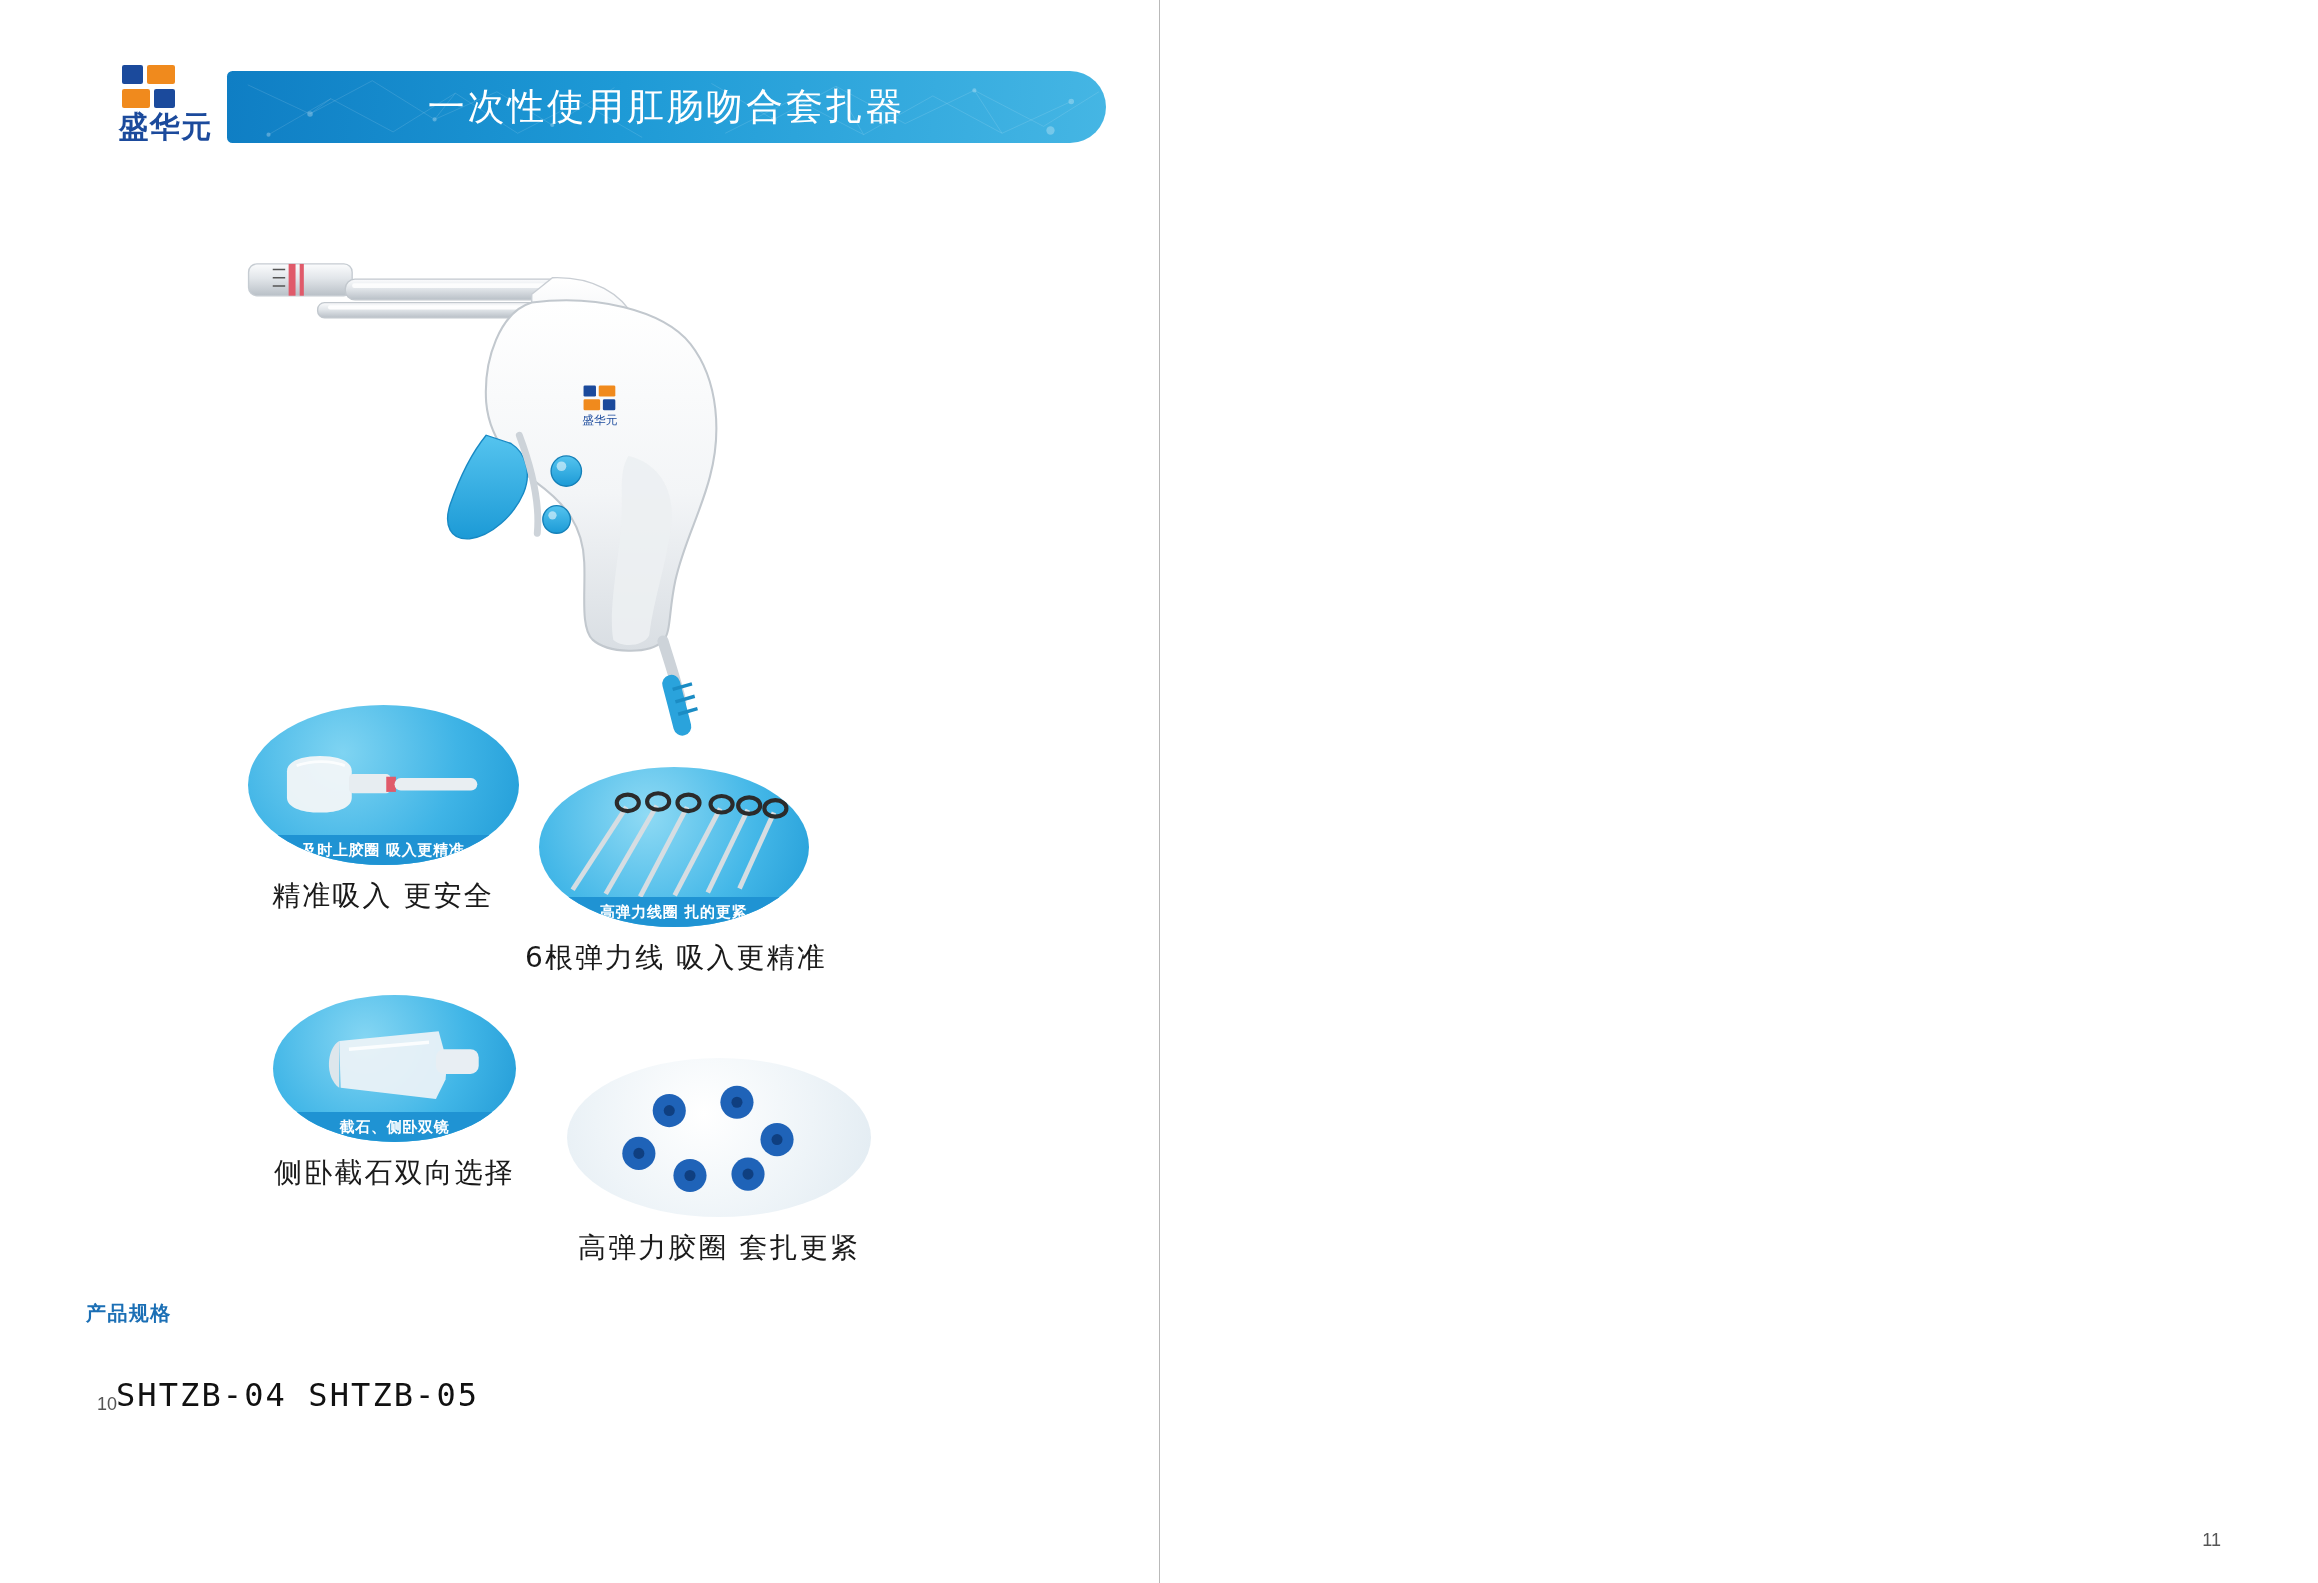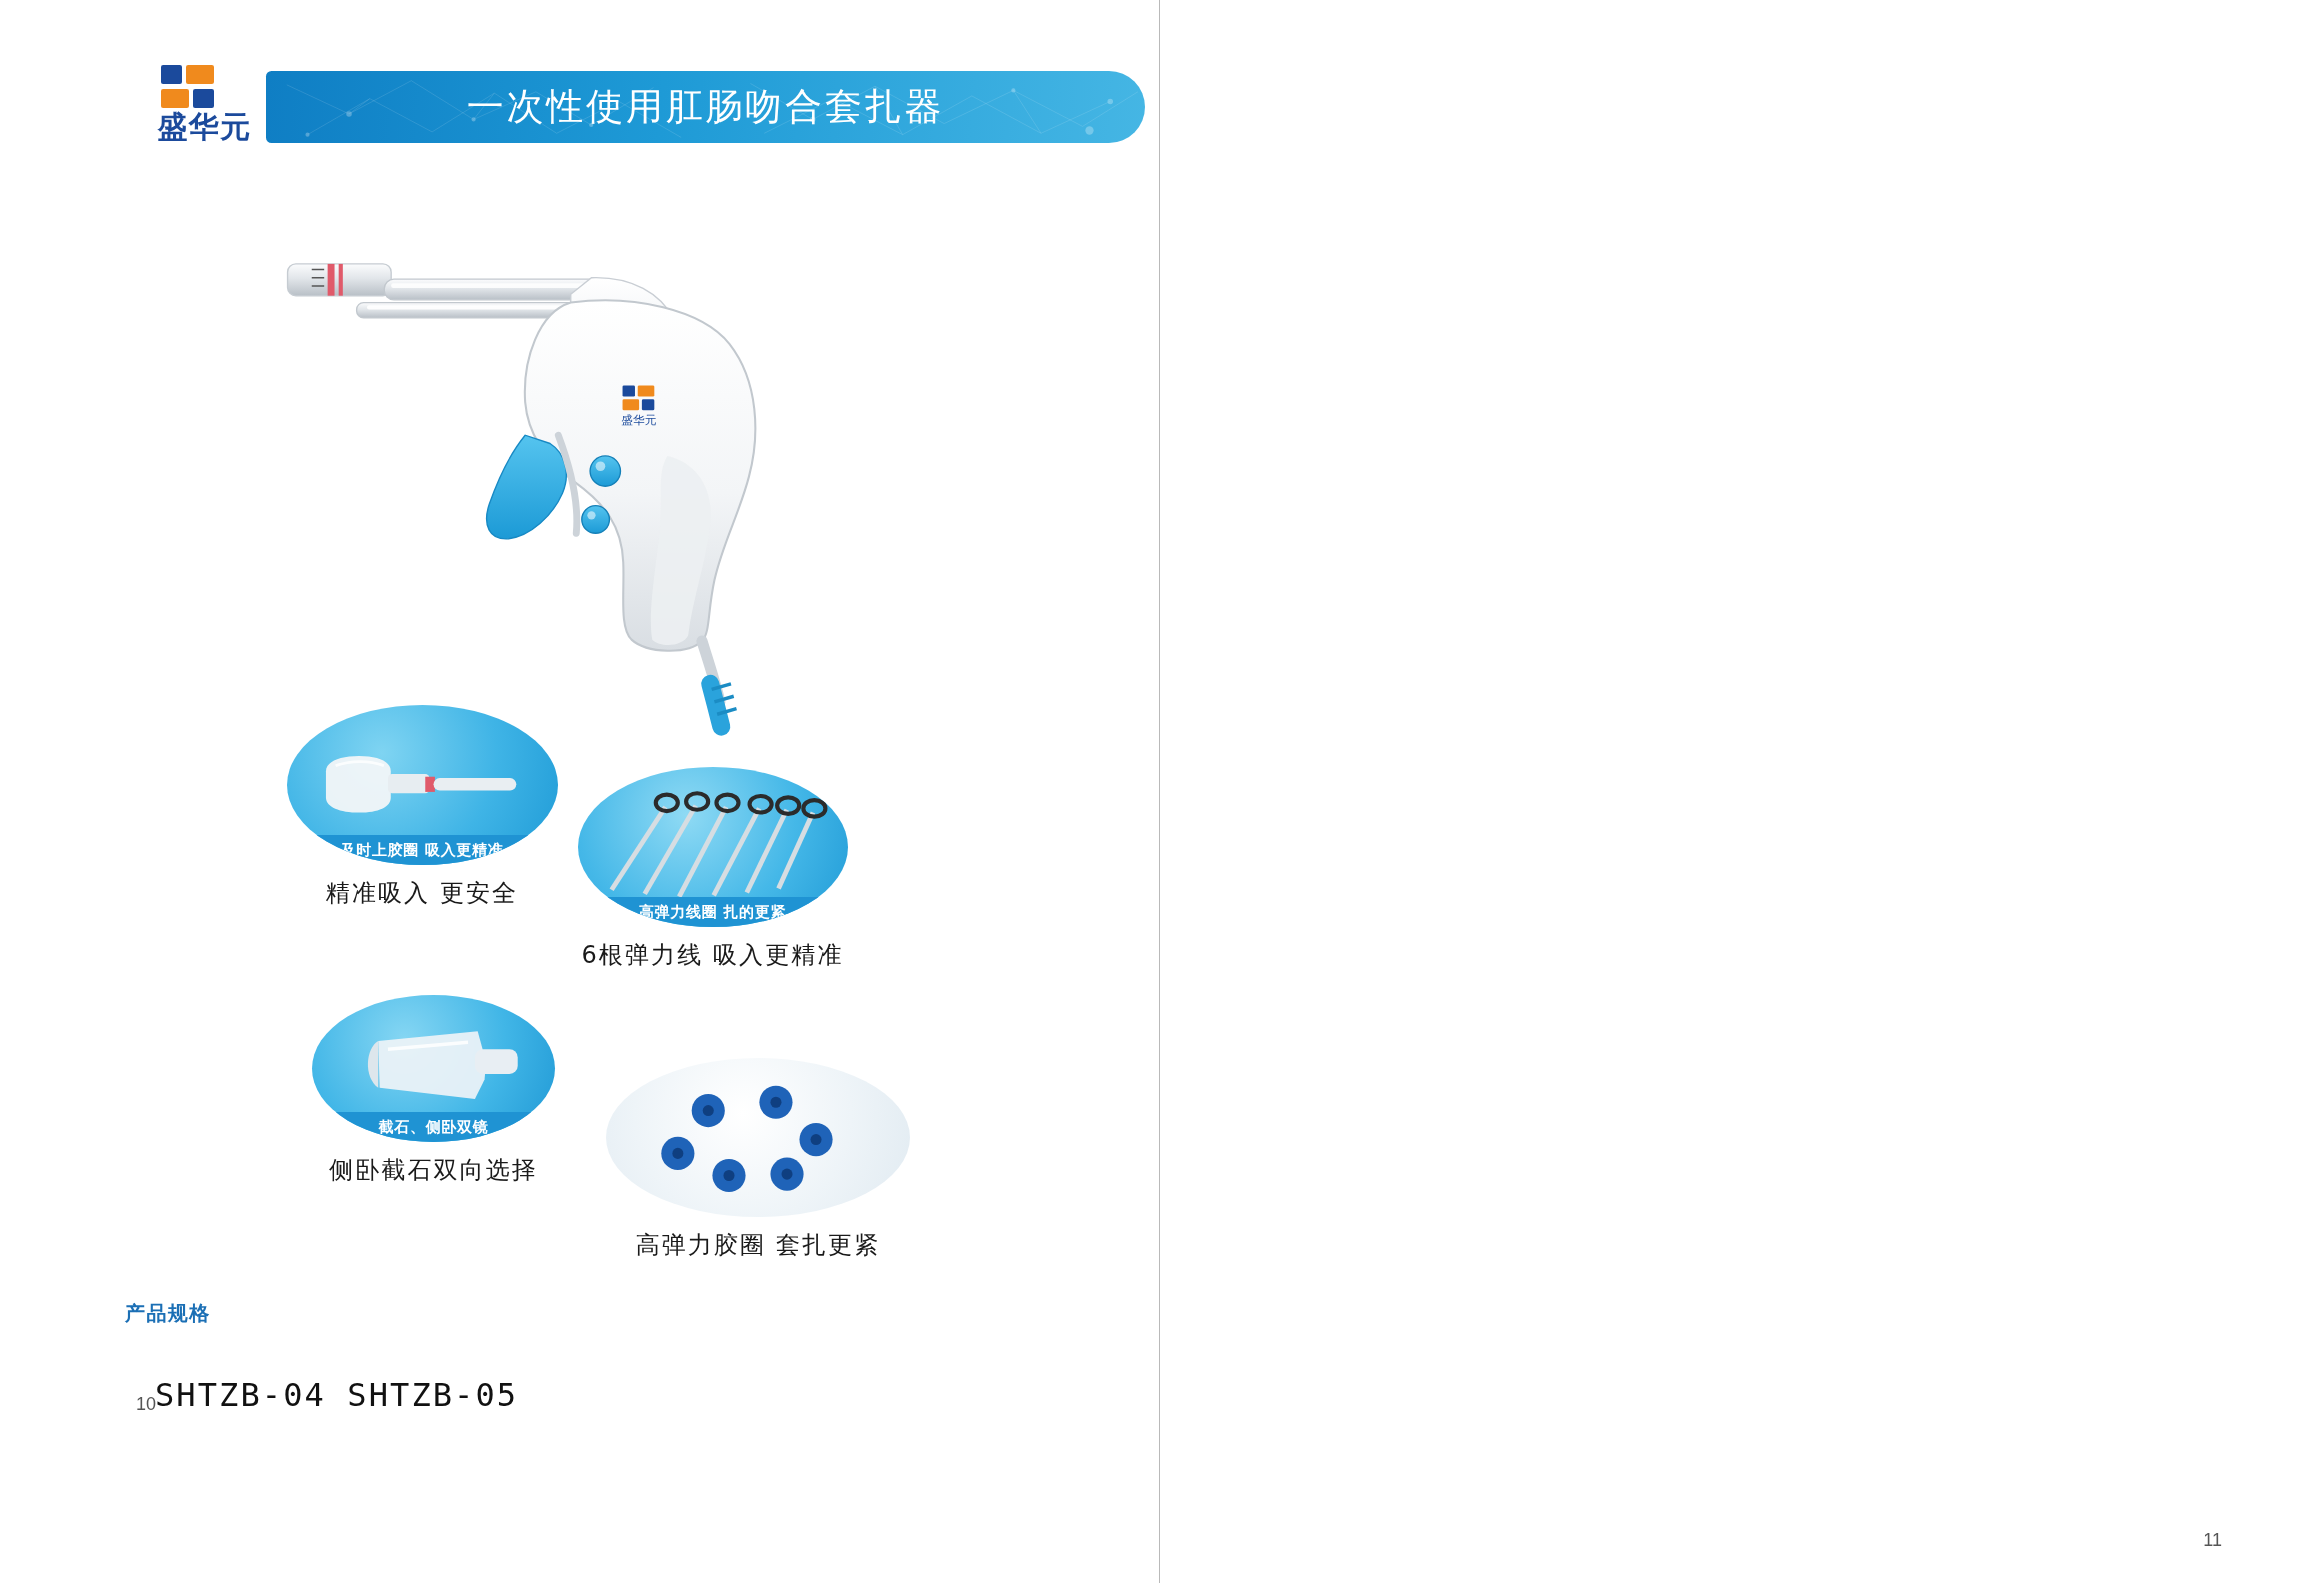--- a/index.html
+++ b/index.html
@@ -21,21 +21,20 @@
     position: relative;
   }
   .page {
     position: relative;
     box-sizing: border-box;
   }
   .page-left {
     width: 1159px;
     height: 1448px;
     padding: 0;
-    margin-left: 39px;
   }
   .page-right {
     width: 1159px;
     height: 1584px;
     padding: 15px;
   }
   .gutter {
     position: absolute;
     left: 1159px;
     top: 0;
@@ -142,21 +141,21 @@
     font-size: 15px;
     font-weight: bold;
     letter-spacing: 0.7px;
     display: flex;
     align-items: center;
     justify-content: center;
   }
   .feature-label {
     margin-top: 12.4px;
     font-family: "DejaVu Sans", sans-serif;
-    font-size: 24px;
+    font-size: 28px;
     color: #1a1a1a;
     letter-spacing: 2.1px;
     white-space: nowrap;
   }
 
   
   .spec-title {
     position: absolute;
     left: 86px;
     top: 1300px;

